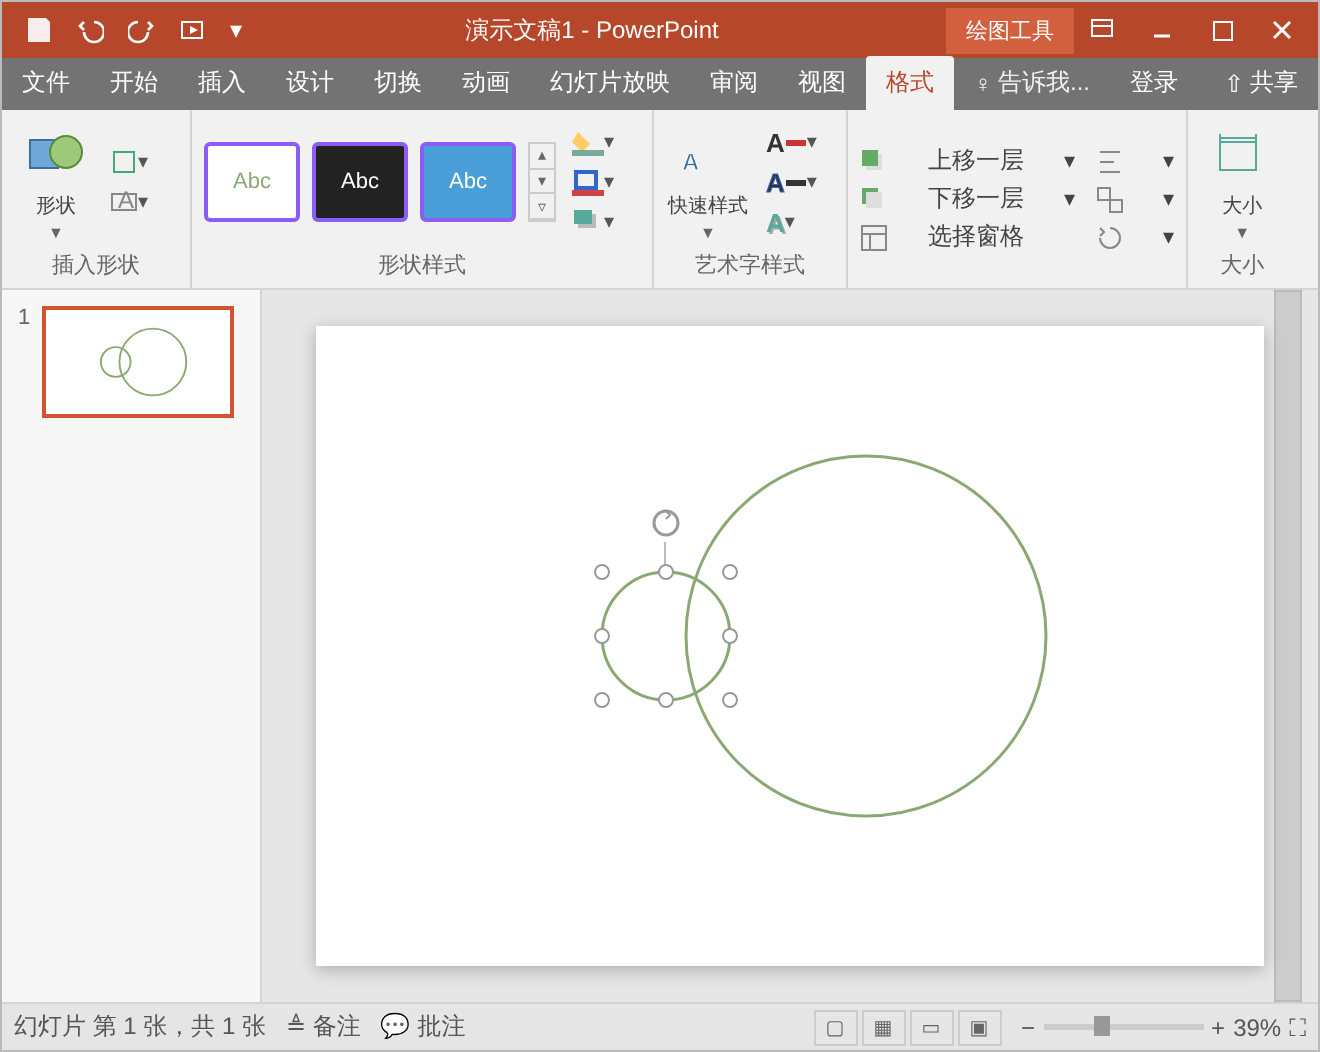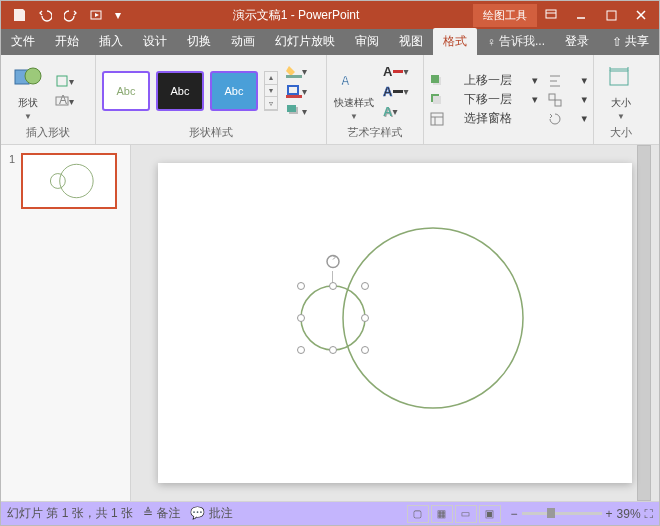--- a/index.html
+++ b/index.html
@@ -41,21 +41,21 @@
 .thumbs{width:130px;background:#f7f7f7;border-right:1px solid #d4d4d4;padding:8px}
 .thumb-wrap{display:flex;gap:6px}
 .thumb-num{font-size:11px;color:#666}
 .thumb{width:96px;height:56px;background:#fff;border:2px solid #d35230;position:relative}
 .thumb svg{width:100%;height:100%}
 .canvas-area{flex:1;position:relative;display:flex;align-items:center;justify-content:center;padding:10px 24px}
 .canvas-area::before,.canvas-area::after{content:"";position:absolute;background:#ccc}
 .canvas-area::before{top:0;bottom:0;right:8px;width:12px;background:linear-gradient(#ccc,#ccc);border:1px solid #bbb}
 .slide{background:#fff;width:474px;height:320px;box-shadow:0 2px 8px rgba(0,0,0,.25);position:relative}
 
-.statusbar{height:24px;background:#c4b5fd;border-top:1px solid #d4d4d4;display:flex;align-items:center;font-size:11px;color:#555;padding:0 6px;gap:10px}
+.statusbar{height:24px;background:#e5e5e5;border-top:1px solid #d4d4d4;display:flex;align-items:center;font-size:11px;color:#555;padding:0 6px;gap:10px}
 .statusbar .spacer{flex:1}
 .viewbtns{display:flex;gap:2px}
 .vb{width:22px;height:18px;border:1px solid #ccc;display:flex;align-items:center;justify-content:center;font-size:10px;color:#666}
 .zoom{display:flex;align-items:center;gap:4px}
 .zslider{width:80px;height:3px;background:#ccc;position:relative}
 .zslider::after{content:"";position:absolute;width:8px;height:10px;background:#999;top:-4px;left:32%}
 
 .handle{width:8px;height:8px;border:1px solid #999;background:#fff;border-radius:50%;position:absolute;transform:translate(-50%,-50%)}
 </style>
 </head>

